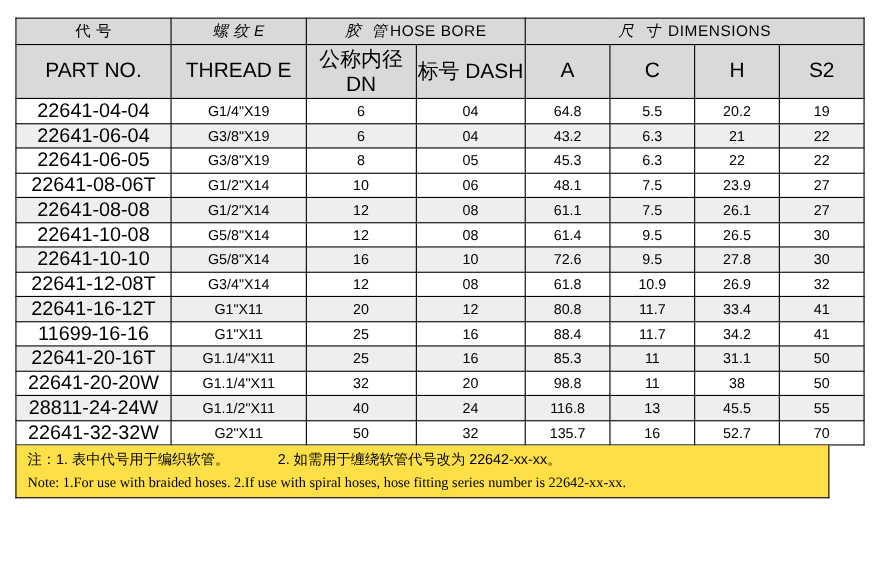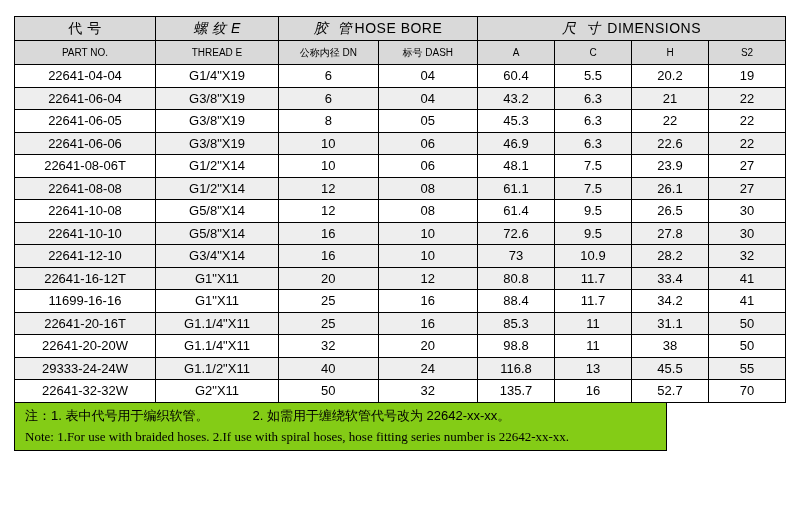--- a/index.html
+++ b/index.html
@@ -36,21 +36,21 @@
   
   .hdr-top td {
     background: #d9d9d9;
     height: 23px;
     font-size: 14px;
     letter-spacing: 0.5px;
   }
   .hdr-bot td {
     background: #d9d9d9;
     height: 23px;
-    font-size: 10px;
+    font-size: 19px;
   }
   .hdr-top td.grp,
   .hdr-bot td.grp {
     font-size: 14px;
   }
   .spaced {
     letter-spacing: 5px;
   }
   .spaced2 {
     letter-spacing: 3px;
@@ -61,29 +61,29 @@
     height: 21.5px;
     font-size: 13px;
   }
   tbody tr.odd td {
     background: #ffffff;
   }
   tbody tr.even td {
     background: #eeeeee;
   }
   td.partno {
-    font-size: 13px;
+    font-size: 18px;
   }
   
   .notes {
     border: 1px solid #000;
     border-top: none;
-    width: 653px;
+    width: 740px;
     box-sizing: border-box;
-    background: #84cc16;
+    background: #fde047;
   }
   .note-line {
     font-size: 13px;
     padding: 4px 0 3px 10px;
     white-space: nowrap;
   }
   .note-line .gap {
     display: inline-block;
     width: 44px;
   }
@@ -120,21 +120,21 @@
         <td style="width:76px">H</td>
         <td style="width:66px">S2</td>
       </tr>
     </thead>
     <tbody>
       <tr class="odd">
         <td class="partno">22641-04-04</td>
         <td>G1/4"X19</td>
         <td>6</td>
         <td>04</td>
-        <td>60.4</td>
+        <td>64.8</td>
         <td>5.5</td>
         <td>20.2</td>
         <td>19</td>
       </tr>
       <tr class="even">
         <td class="partno">22641-06-04</td>
         <td>G3/8"X19</td>
         <td>6</td>
         <td>04</td>
         <td>43.2</td>
@@ -145,30 +145,20 @@
       <tr class="odd">
         <td class="partno">22641-06-05</td>
         <td>G3/8"X19</td>
         <td>8</td>
         <td>05</td>
         <td>45.3</td>
         <td>6.3</td>
         <td>22</td>
         <td>22</td>
       </tr>
-      <tr class="even">
-        <td class="partno">22641-06-06</td>
-        <td>G3/8"X19</td>
-        <td>10</td>
-        <td>06</td>
-        <td>46.9</td>
-        <td>6.3</td>
-        <td>22.6</td>
-        <td>22</td>
-      </tr>
       <tr class="odd">
         <td class="partno">22641-08-06T</td>
         <td>G1/2"X14</td>
         <td>10</td>
         <td>06</td>
         <td>48.1</td>
         <td>7.5</td>
         <td>23.9</td>
         <td>27</td>
       </tr>
@@ -195,28 +185,28 @@
       <tr class="even">
         <td class="partno">22641-10-10</td>
         <td>G5/8"X14</td>
         <td>16</td>
         <td>10</td>
         <td>72.6</td>
         <td>9.5</td>
         <td>27.8</td>
         <td>30</td>
       </tr>
-      <tr class="even">
-        <td class="partno">22641-12-10</td>
+      <tr class="odd">
+        <td class="partno">22641-12-08T</td>
         <td>G3/4"X14</td>
-        <td>16</td>
-        <td>10</td>
-        <td>73</td>
+        <td>12</td>
+        <td>08</td>
+        <td>61.8</td>
         <td>10.9</td>
-        <td>28.2</td>
+        <td>26.9</td>
         <td>32</td>
       </tr>
       <tr class="even">
         <td class="partno">22641-16-12T</td>
         <td>G1"X11</td>
         <td>20</td>
         <td>12</td>
         <td>80.8</td>
         <td>11.7</td>
         <td>33.4</td>
@@ -246,21 +236,21 @@
         <td class="partno">22641-20-20W</td>
         <td>G1.1/4"X11</td>
         <td>32</td>
         <td>20</td>
         <td>98.8</td>
         <td>11</td>
         <td>38</td>
         <td>50</td>
       </tr>
       <tr class="even">
-        <td class="partno">29333-24-24W</td>
+        <td class="partno">28811-24-24W</td>
         <td>G1.1/2"X11</td>
         <td>40</td>
         <td>24</td>
         <td>116.8</td>
         <td>13</td>
         <td>45.5</td>
         <td>55</td>
       </tr>
       <tr class="odd">
         <td class="partno">22641-32-32W</td>

